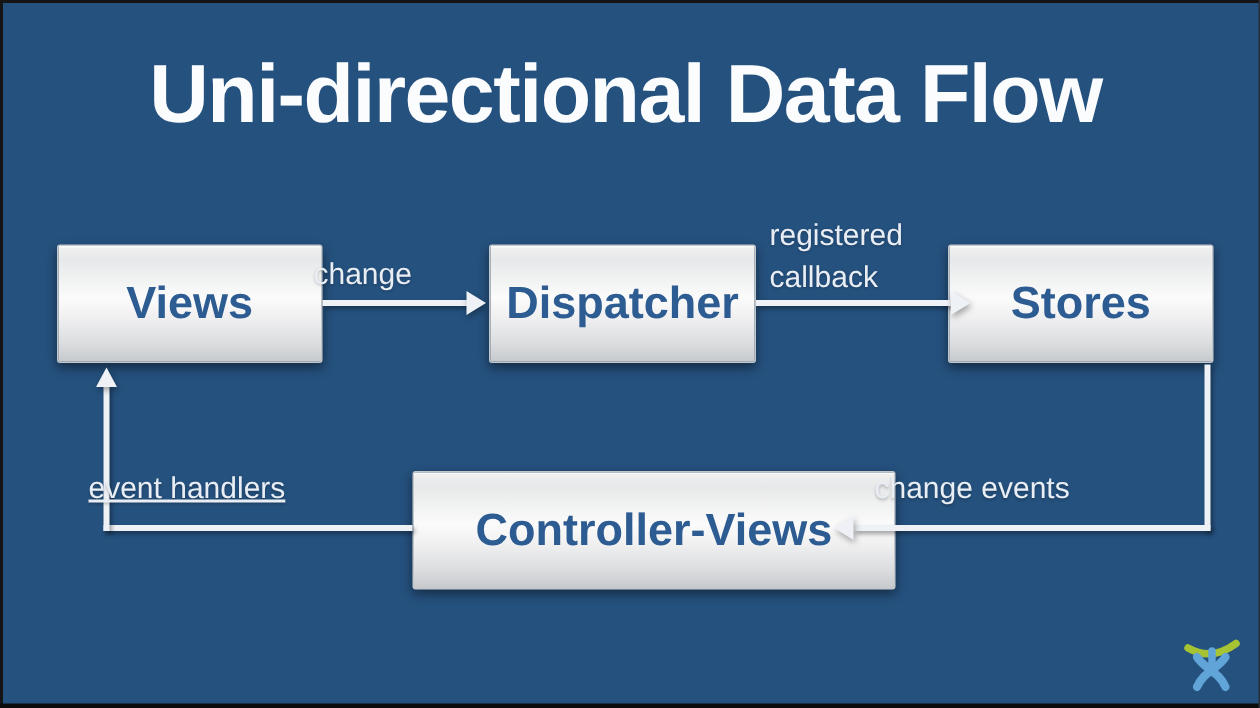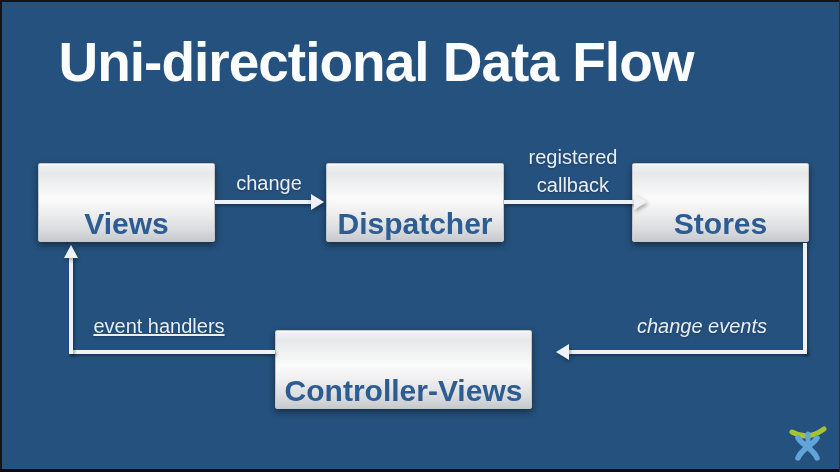--- a/index.html
+++ b/index.html
@@ -11,51 +11,51 @@
   
   .edge{position:absolute;background:#141414;}
   .edge-top{left:0;top:0;width:840px;height:2px;}
   .edge-left{left:0;top:0;width:2px;height:472px;}
   .edge-bottom{left:0;bottom:0;width:840px;height:3px;background:#0c0c0c;}
   .edge-right{right:0;top:0;width:1px;height:472px;background:#2a2f36;}
 
   .title{
     position:absolute;left:0;top:32px;width:752px;margin:0;
     text-align:center;font-size:55px;line-height:60px;font-weight:bold;
-    color:#fbfcfd;letter-spacing:-1px;
+    color:#fbfcfd;letter-spacing:-1px;padding-left:41px;
   }
 
   .node{
     position:absolute;height:79px;box-sizing:border-box;
     background:linear-gradient(180deg,#f1f1f1 0%,#e7e8e9 12%,#fbfbfb 45%,#f0f0f1 62%,#dadcde 85%,#c7cacd 100%);
     border:1px solid #c2c6c9;border-radius:2px;
     box-shadow:0 3px 7px rgba(0,0,0,0.45), inset 0 1px 0 rgba(255,255,255,0.7);
-    display:flex;align-items:flex-end;justify-content:center;
+    display:flex;align-items:center;justify-content:center;
     font-weight:bold;font-size:30px;color:#2d5c92;
   }
   .node-views{left:38px;top:163px;width:177px;}
   .node-dispatcher{left:326px;top:163px;width:178px;}
   .node-stores{left:632px;top:163px;width:177px;}
-  .node-cv{left:275px;top:330px;width:257px;}
+  .node-cv{left:275px;top:314px;width:322px;}
 
   .shaft{position:absolute;background:#eef2f6;box-shadow:1.5px 2px 3px rgba(0,0,0,0.35);}
   .h{height:4px;}
   .v{width:4px;}
   .head{position:absolute;width:0;height:0;filter:drop-shadow(1px 2px 2px rgba(0,0,0,0.35));}
   .head-right{border-top:8px solid transparent;border-bottom:8px solid transparent;border-left:13px solid #eef2f6;}
   .head-left{border-top:8px solid transparent;border-bottom:8px solid transparent;border-right:13px solid #eef2f6;}
   .head-up{border-left:7px solid transparent;border-right:7px solid transparent;border-bottom:13px solid #eef2f6;}
 
   .edge-label{
-    position:absolute;text-align:center;font-size:20px;line-height:28px;
+    position:absolute;font-size:20px;line-height:28px;
     color:#e9eef4;text-shadow:0 1px 2px rgba(0,0,0,0.25);
   }
   .lbl-actions{left:209px;top:169px;width:120px;}
   .lbl-registered{left:513px;top:143px;width:120px;}
-  .lbl-change{left:602px;top:312px;width:200px;font-style:italic;}
+  .lbl-change{left:583px;top:312px;width:200px;}
   .lbl-event{left:59px;top:312px;width:200px;text-decoration:underline;}
 
   .logo{position:absolute;left:789px;top:416px;width:38px;height:46px;}
 </style>
 </head>
 <body>
 
 <div>
 
   <div class="edge edge-top"></div>

